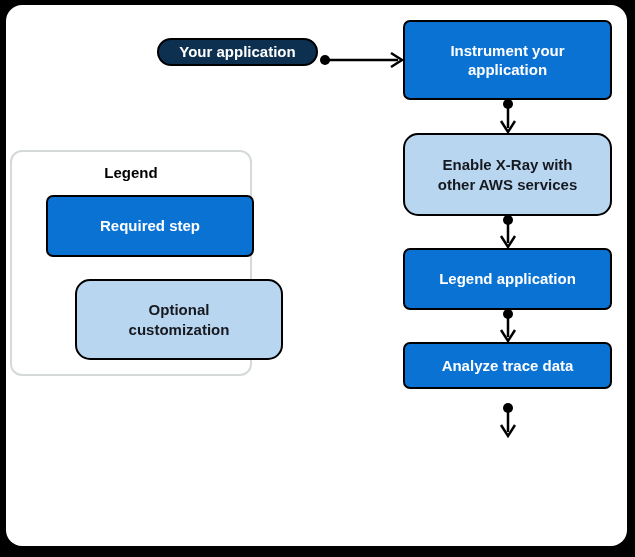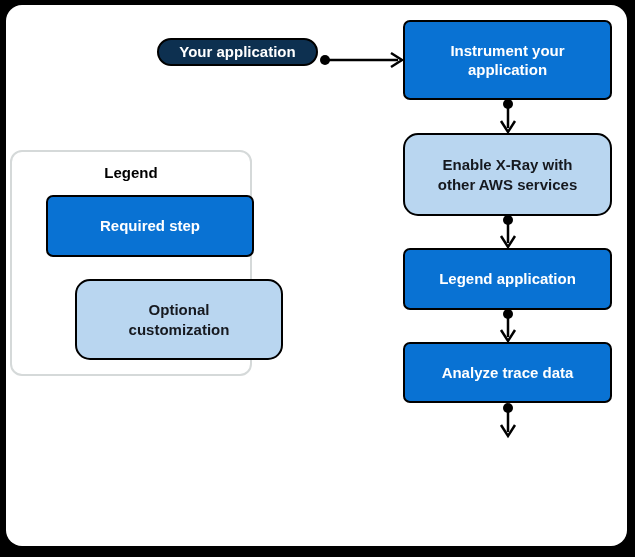--- a/index.html
+++ b/index.html
@@ -55,21 +55,21 @@
     color: #ffffff;
     border-radius: 22px;
     left: 151px;
     top: 33px;
     width: 161px;
     height: 28px;
   }
   .step1 { left: 397px; top: 15px;  width: 209px; height: 80px; padding: 0 26px; }
   .step2 { left: 397px; top: 128px; width: 209px; height: 83px; padding: 0 22px; }
   .step3 { left: 397px; top: 243px; width: 209px; height: 62px; padding: 0 10px; }
-  .step4 { left: 397px; top: 337px; width: 209px; height: 61px; padding: 16px 10px; }
+  .step4 { left: 397px; top: 337px; width: 209px; height: 47px; padding: 16px 10px; }
   .step5 { left: 397px; top: 432px; width: 209px; height: 97px; padding: 0 20px; }
   .legend {
     position: absolute;
     left: 4px;
     top: 145px;
     width: 242px;
     height: 226px;
     background: var(--canvas-background, #ffffff);
     border: 2px solid #d5d9d9;
     border-radius: 12px;

